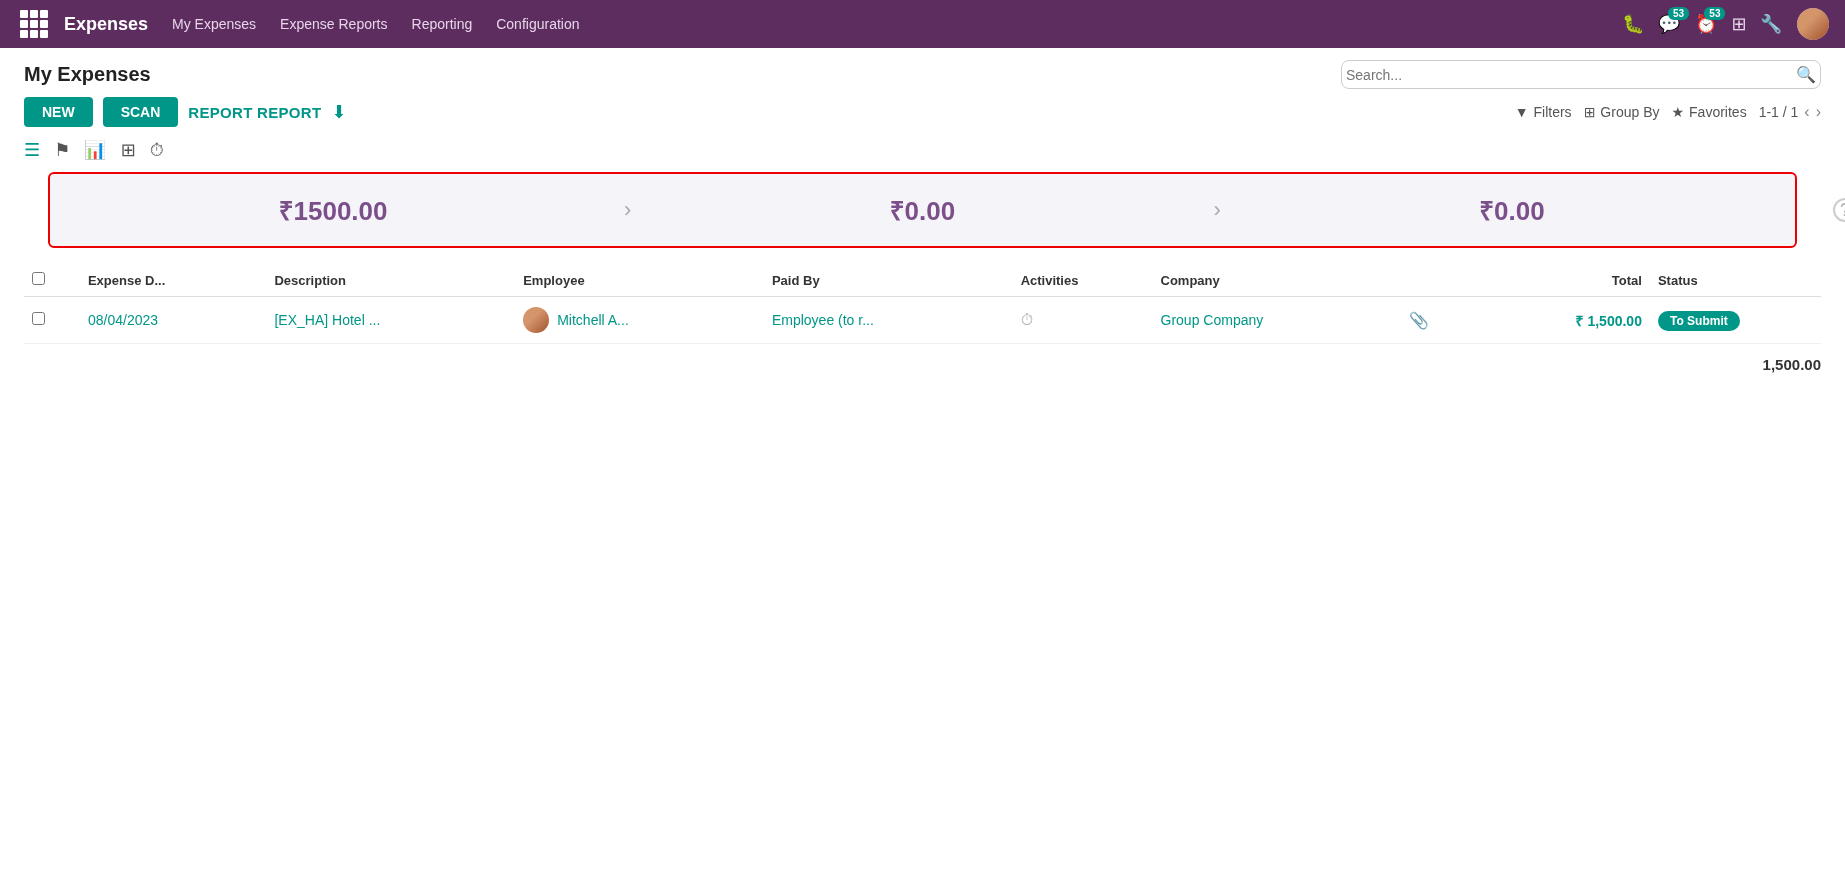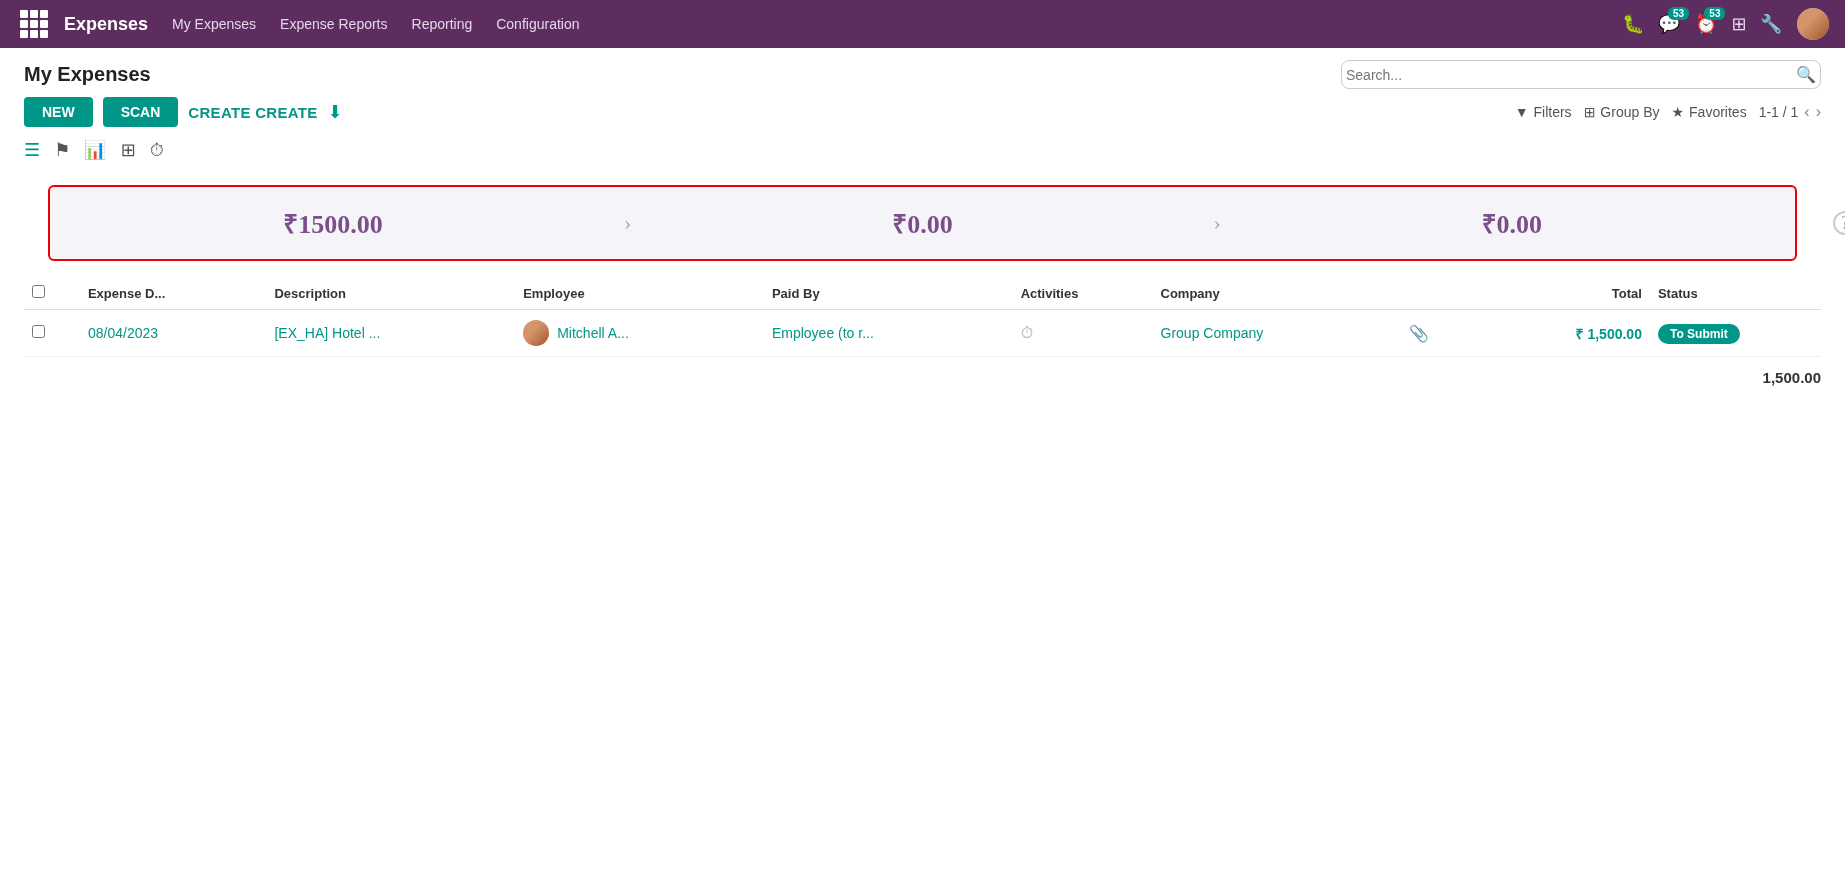--- a/index.html
+++ b/index.html
@@ -229,21 +229,21 @@
   <h1 class="page-title">My Expenses</h1>
   <div class="search-bar">
     <input type="text" placeholder="Search..." style="">
     <span class="search-icon">🔍</span>
   </div>
 </div>
 
 <div class="toolbar">
   <button class="btn-new">NEW</button>
   <button class="btn-scan">SCAN</button>
-  <button class="btn-create-report">CREATE CREATE</button>
+  <button class="btn-create-report">REPORT REPORT</button>
   <button class="btn-download">⬇</button>
 
   <div class="toolbar-right">
     <button class="filter-btn">
       <span>▼</span>
       <span>Filters</span>
     </button>
     <button class="filter-btn">
       <span>⊞</span>
       <span>Group By</span>
@@ -261,21 +261,21 @@
 </div>
 
 <div class="view-toolbar">
   <span class="view-icon active">☰</span>
   <span class="view-icon">⚑</span>
   <span class="view-icon">📊</span>
   <span class="view-icon">⊞</span>
   <span class="view-icon">⏱</span>
 </div>
 
-<div style="position:relative; margin: 16px 24px; font-family: Liberation Serif, serif;">
+<div style="position:relative; margin: 3px 24px;">
   <div class="summary-bar">
     <div class="summary-item">
       <div class="summary-amount">₹1500.00</div>
     </div>
     <span class="summary-arrow">›</span>
     <div class="summary-item">
       <div class="summary-amount">₹0.00</div>
     </div>
     <span class="summary-arrow">›</span>
     <div class="summary-item">

